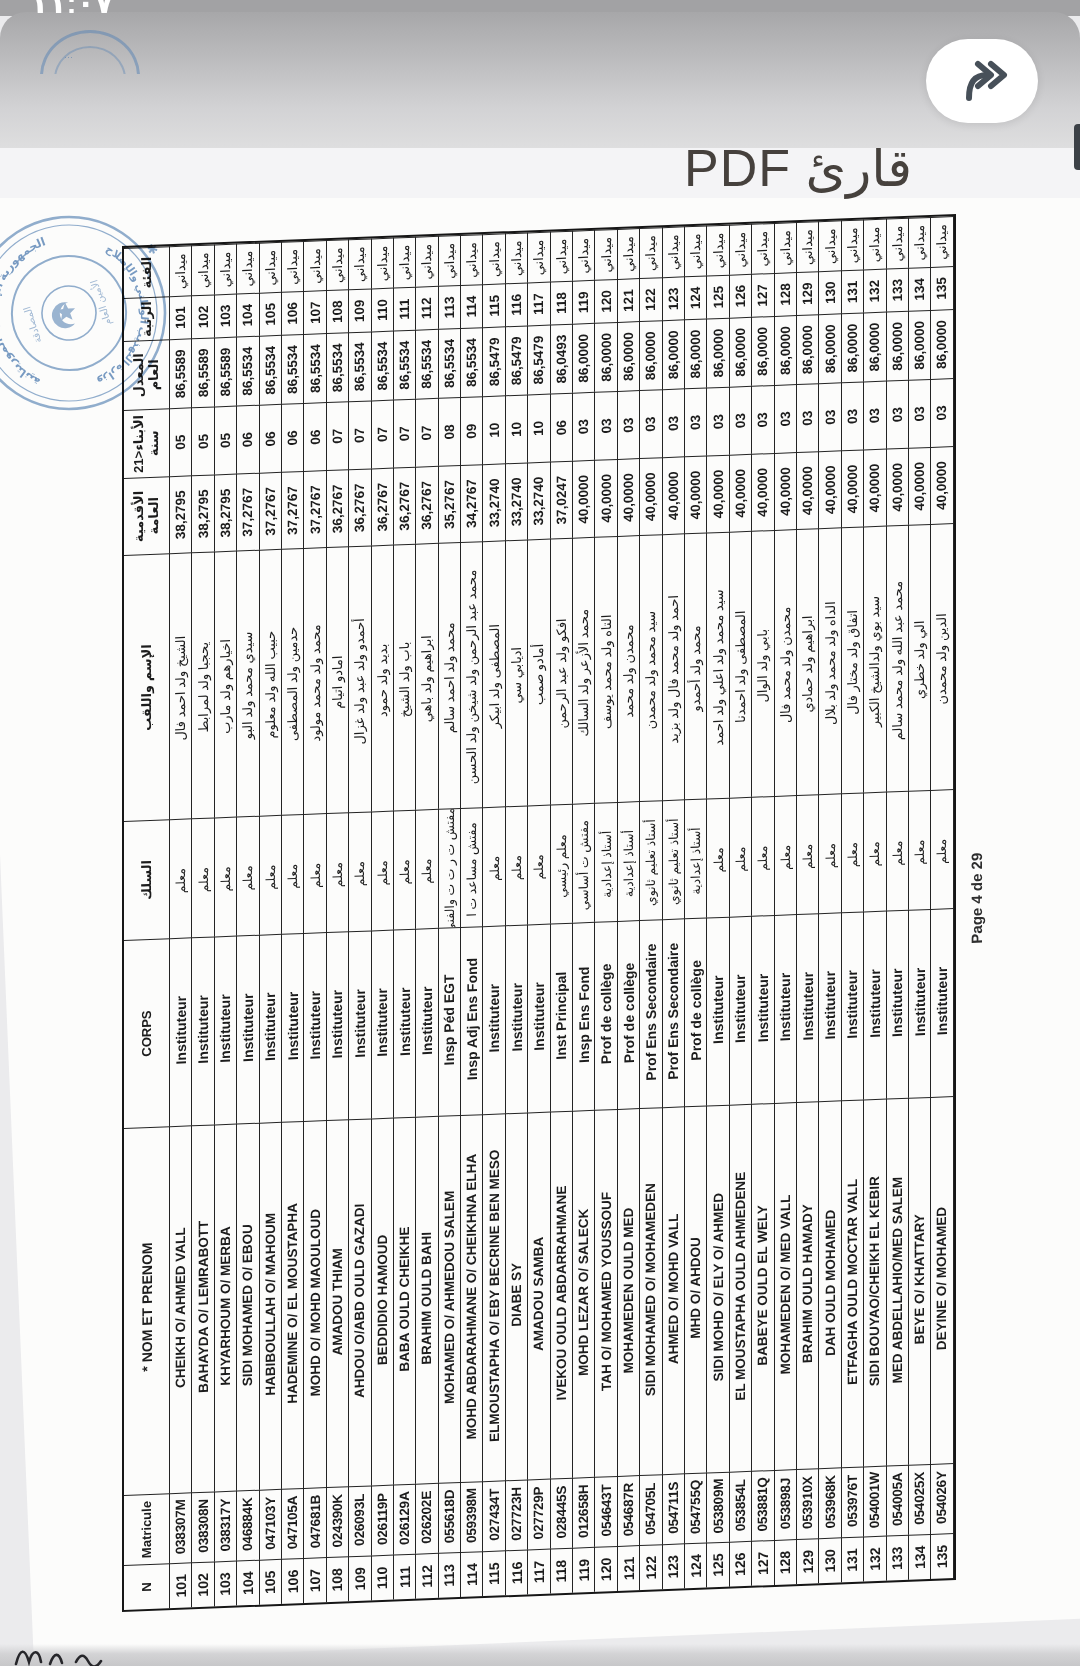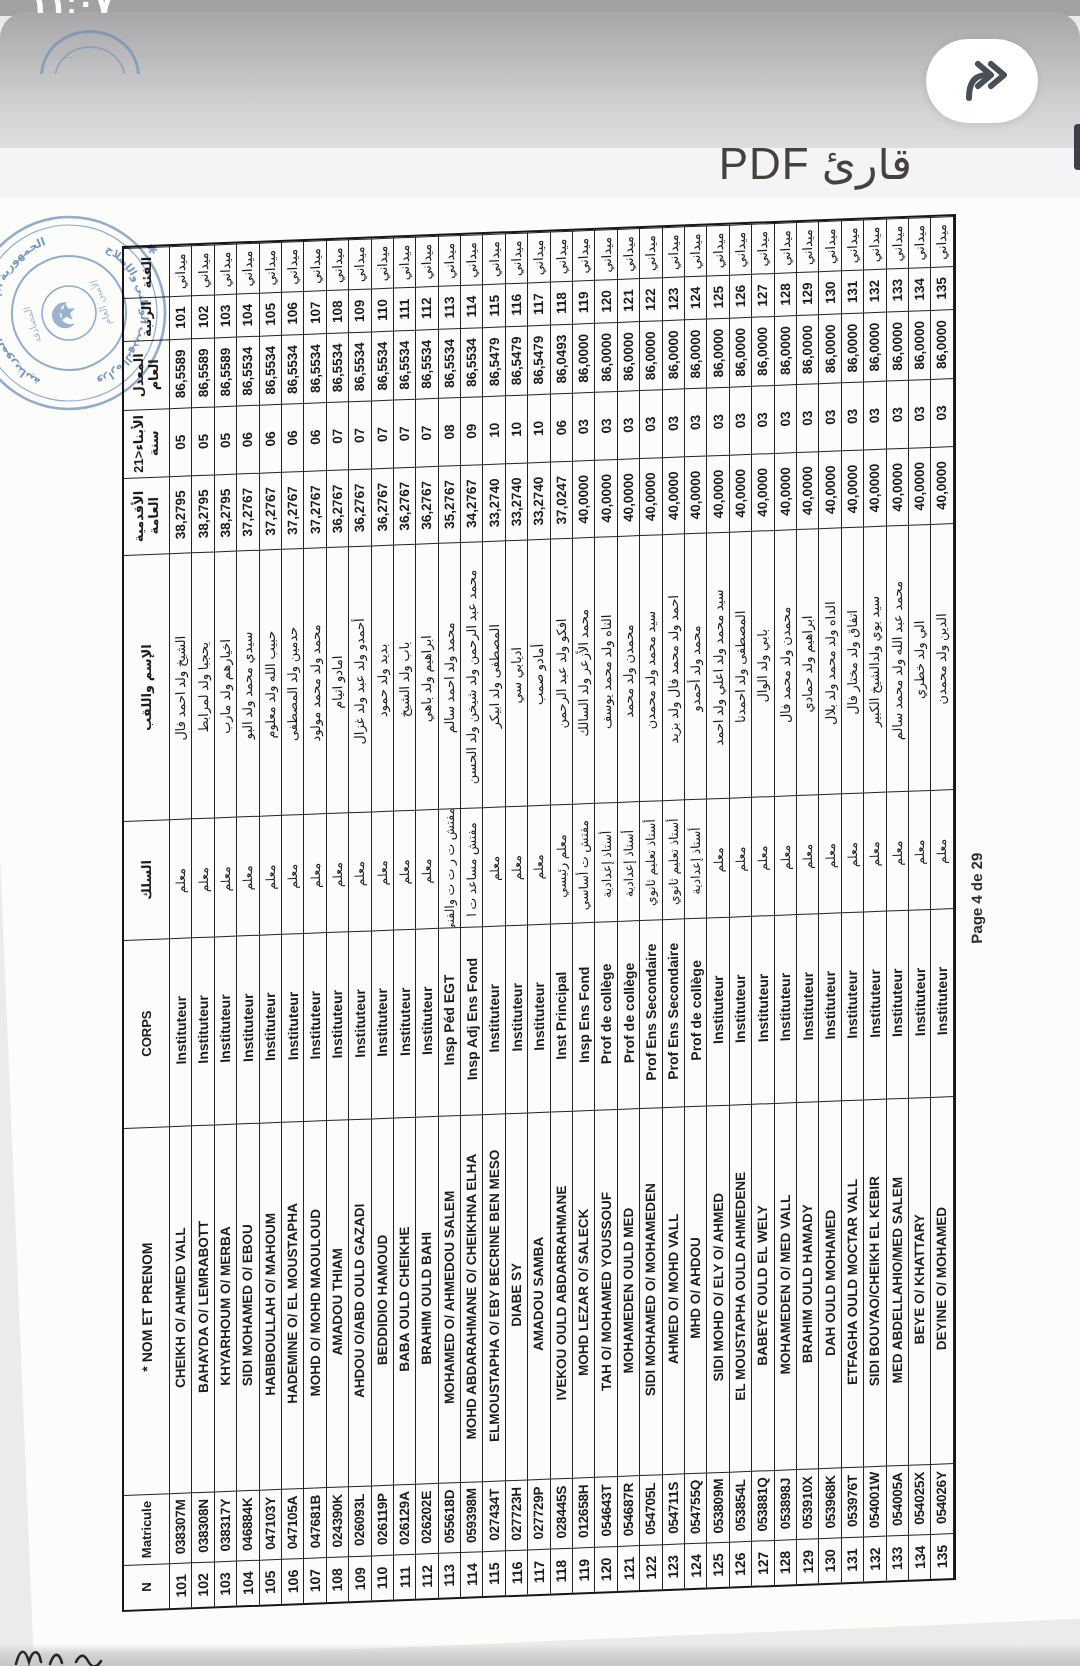--- a/index.html
+++ b/index.html
@@ -13,21 +13,21 @@
   .time{position:absolute;top:-15px;left:30px;color:#ffffff;font-size:30px;font-weight:700;z-index:8;letter-spacing:2px;}
   .gray-card{position:absolute;top:12px;left:0;right:0;height:136px;
     border-radius:26px 26px 0 0;
     background:linear-gradient(180deg,#a7a7a9 0%,#b9b9bb 30%,#d2d2d4 70%,#dededf 100%);
     z-index:6;overflow:hidden;}
   .stamp-peek{position:absolute;left:40px;top:10px;width:104px;height:52px;overflow:hidden;}
   .stamp-peek .arc1{position:absolute;left:0;top:8px;width:100px;height:92px;border:3px solid rgba(85,130,180,.5);border-radius:50%;box-sizing:border-box;}
   .stamp-peek .arc2{position:absolute;left:14px;top:24px;width:72px;height:66px;border:2px solid rgba(85,130,180,.38);border-radius:50%;box-sizing:border-box;}
   .peek-dots{position:absolute;left:64px;top:40px;font-size:9px;color:rgba(70,115,170,.55);}
   .app-strip{position:absolute;top:122px;left:0;right:0;height:76px;background:#f4f4f6;z-index:5;}
-  .app-title{position:absolute;top:16px;right:168px;font-size:44px;color:#46413d;direction:rtl;letter-spacing:1px;text-align:center;}
+  .app-title{position:absolute;top:16px;right:168px;font-size:52px;color:#46413d;direction:rtl;letter-spacing:1px;text-align:center;}
   .pill{position:absolute;top:39px;left:926px;width:112px;height:84px;background:#ffffff;
     border-radius:42px;z-index:7;box-shadow:0 2px 8px rgba(0,0,0,.10);
     display:flex;align-items:center;justify-content:center;cursor:pointer;}
   .sliver{position:absolute;top:124px;left:1074px;width:6px;height:46px;background:#3c4147;border-radius:4px 0 0 4px;z-index:7;}
   
   .sheet{position:absolute;left:-28px;top:186px;width:1160px;height:1478px;background:#fcfcfb;
     transform:rotate(-2.4deg);transform-origin:0 0;z-index:1;}
   
   .table-zone{position:absolute;left:122px;top:250px;width:831px;height:1362px;
     transform:skewY(-2.2deg);transform-origin:0 0;z-index:2;}

